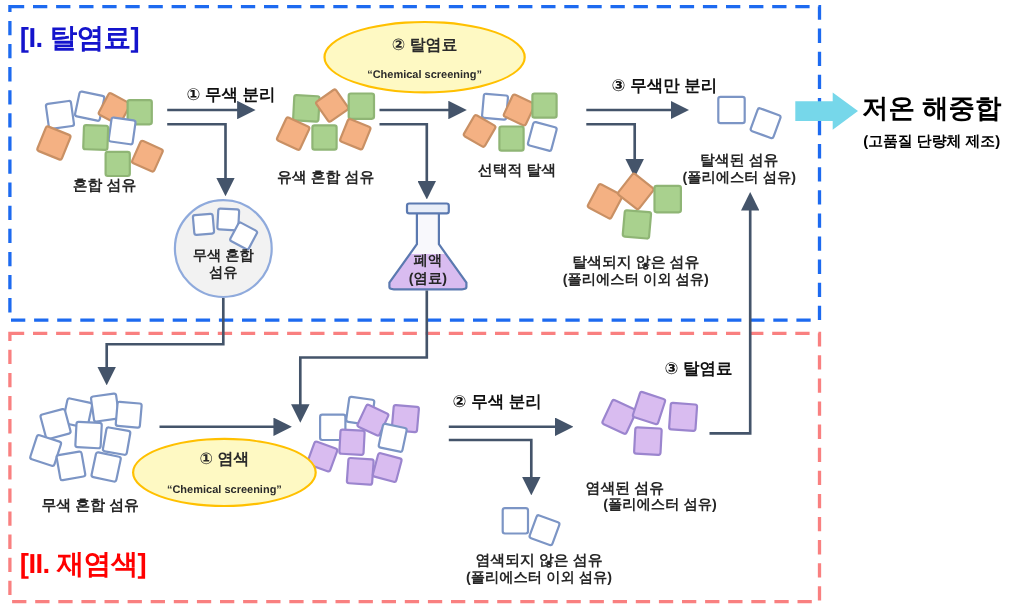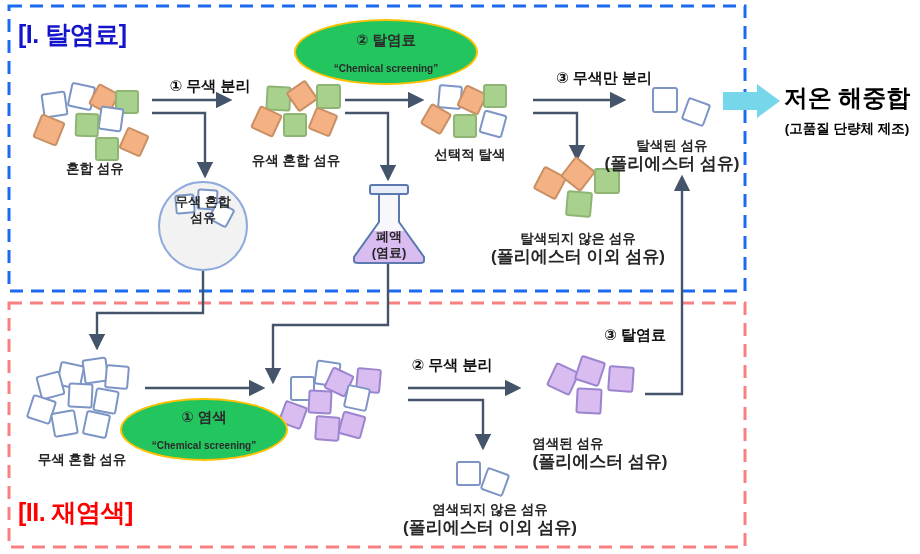--- a/index.html
+++ b/index.html
@@ -7,30 +7,30 @@
     position:relative;width:920px;height:554px;overflow:hidden;background:#fff;
     font-family:"Liberation Sans","DejaVu Sans",sans-serif;
   }
   #deco{position:absolute;left:0;top:0;z-index:0;}
   #squares{position:absolute;left:0;top:0;width:920px;height:554px;z-index:1;}
   .sq{position:absolute;border:2px solid;border-radius:3px;box-sizing:border-box;background:#fff;}
   .lbl{
     position:absolute;transform:translateX(-50%);white-space:nowrap;text-align:center;
     font-weight:600;font-size:13.5px;color:#262626;z-index:2;line-height:1.15;
   }
-  .lbl.paren{font-size:17px;}
+  .lbl.paren{font-size:13px;}
   .step{
     position:absolute;transform:translateX(-50%);white-space:nowrap;
     font-weight:700;font-size:15px;color:#111;z-index:2;
   }
   .sec-title{position:absolute;font-weight:800;font-size:25px;letter-spacing:-0.5px;z-index:2;white-space:nowrap;}
   .sec-title.one{color:#1414CC;}
   .sec-title.two{color:#FF0000;}
   .ellipse{
-    position:absolute;border:2.5px solid #FFC000;border-radius:50%;background:#22c55e;
+    position:absolute;border:2.5px solid #FFC000;border-radius:50%;background:#fef9c3;
     display:flex;flex-direction:column;align-items:center;justify-content:center;
     z-index:2;box-sizing:border-box;gap:12px;
   }
   .ellipse .l1{font-weight:700;font-size:14.5px;color:#2b2b2b;}
   .ellipse .l2{font-weight:700;font-size:10px;color:#2b2b2b;margin-top:1px;}
   .node-text{position:absolute;transform:translateX(-50%);text-align:center;z-index:2;
     font-weight:600;font-size:13px;color:#262626;line-height:1.25;white-space:nowrap;}
   .outcome1{position:absolute;transform:translateX(-50%);font-weight:800;font-size:24px;color:#000;z-index:2;white-space:nowrap;}
   .outcome2{position:absolute;transform:translateX(-50%);font-weight:700;font-size:13.5px;color:#000;z-index:2;white-space:nowrap;margin-top:16px;}
 </style>
@@ -143,21 +143,21 @@
   </div>
 
   <div class="lbl" style="left:95px;top:161px;">혼합 섬유</div>
   <div class="lbl" style="left:296px;top:153px;">유색 혼합 섬유</div>
   <div class="lbl" style="left:470px;top:147px;">선택적 탈색</div>
   <div class="lbl" style="left:672px;top:138px;">탈색된 섬유</div>
   <div class="lbl paren" style="left:672px;top:154px;">(폴리에스터 섬유)</div>
   <div class="lbl" style="left:578px;top:231px;">탈색되지 않은 섬유</div>
   <div class="lbl paren" style="left:578px;top:247px;">(폴리에스터 이외 섬유)</div>
 
-  <div class="node-text" style="left:203px;top:194px;">
+  <div class="node-text" style="left:203px;top:224px;">
     <div>무색 혼합</div>
     <div>섬유</div>
   </div>
   <div class="node-text" style="left:389px;top:229px;">
     <div>폐액</div>
     <div>(염료)</div>
   </div>
 
   <div class="outcome1" style="left:847px;top:82px;">저온 해중합</div>
   <div class="outcome2" style="left:847px;top:104px;">(고품질 단량체 제조)</div>

